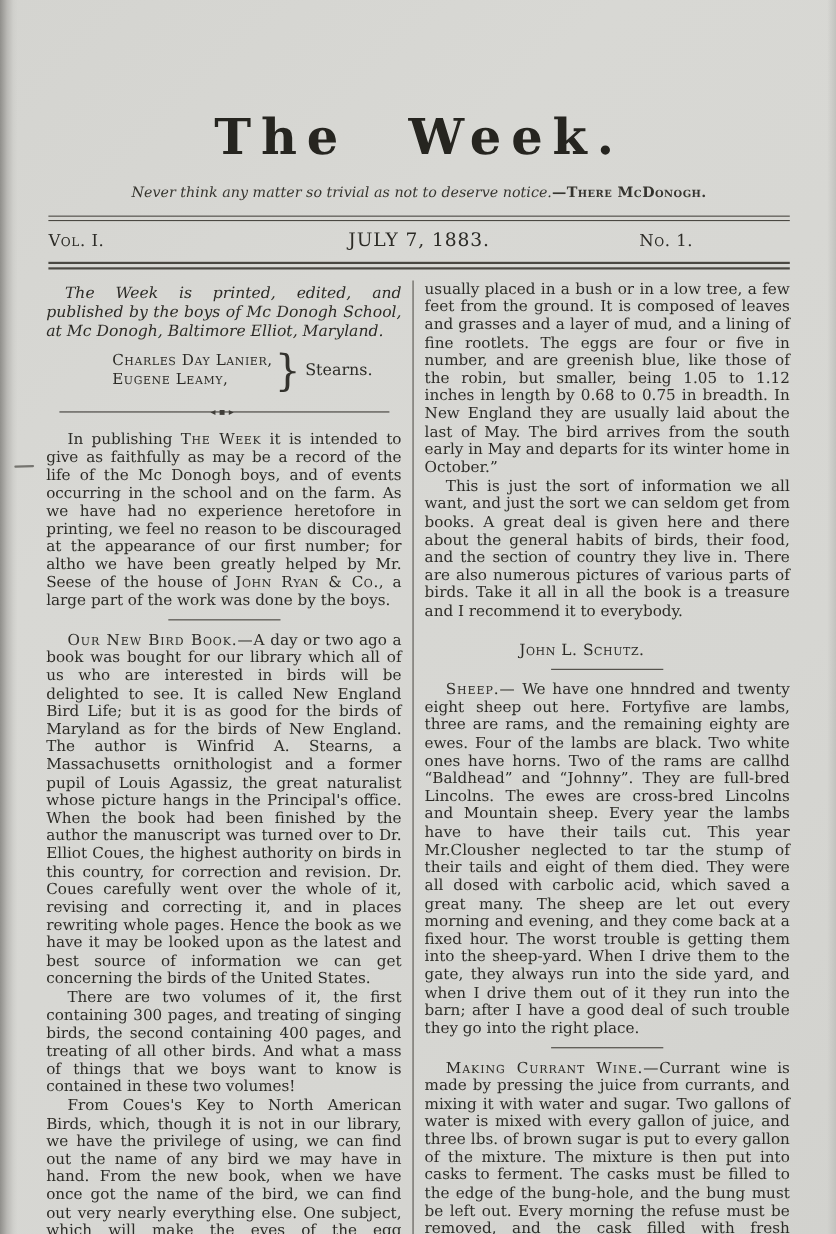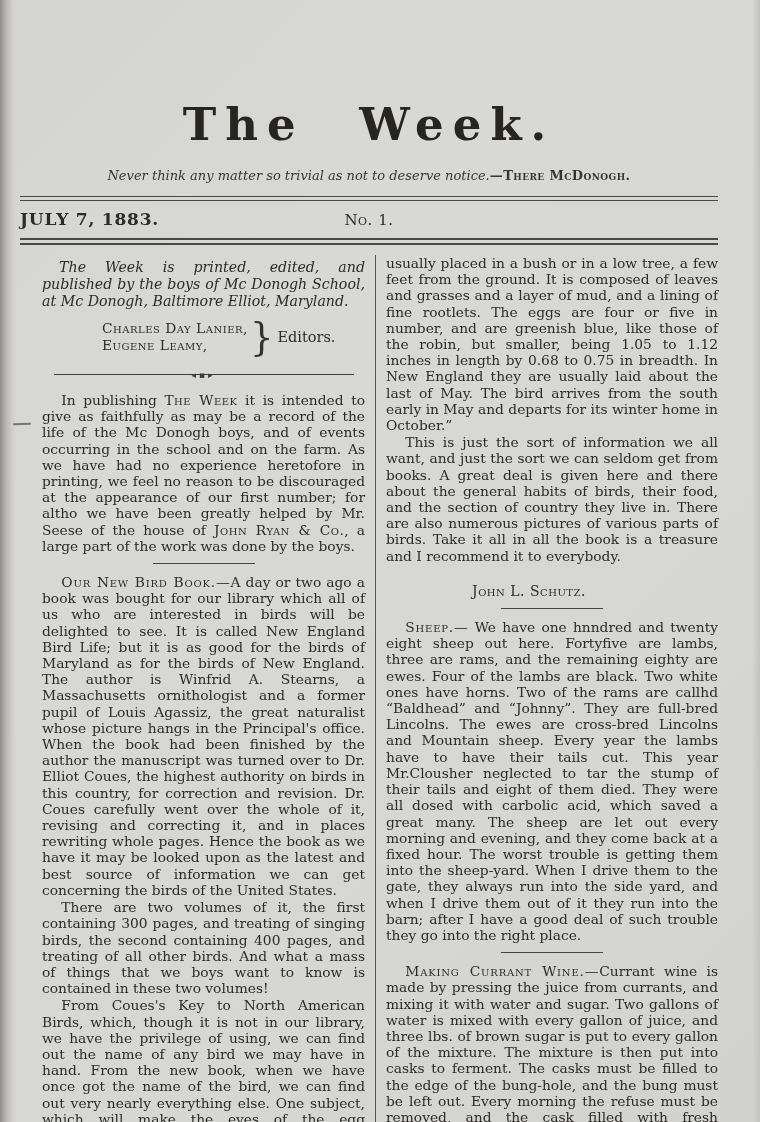--- a/index.html
+++ b/index.html
@@ -21,21 +21,21 @@
   .right-edge {
     position:absolute; right:0; top:0; bottom:0; width:8px;
     background:linear-gradient(to left,#c2c2be 0%,rgba(214,214,210,0) 100%);
     pointer-events:none;
   }
   .margin-mark {
     position:absolute; left:13px; top:423px; width:18px; height:2px;
     background:#75746f; border-radius:1px; transform:rotate(-2deg);
   }
   
-  .masthead { padding:98px 42px 0 20px; }
+  .masthead { padding:98px 42px 0 44px; }
   .pub-title {
     margin:0; text-align:center;
     font-size:45px; font-weight:bold; letter-spacing:9px; word-spacing:30px;
     color:#262520;
   }
   .motto {
     margin:17px 0 0 0; text-align:center;
     font-size:13px; font-style:italic; color:#36352f;
   }
   .motto-attr { font-style:normal; font-variant:small-caps; font-weight:600; letter-spacing:.4px; }
@@ -44,21 +44,21 @@
     margin-top:13px;
   }
   .rule-double.thick {
     border-top-width:2px; border-bottom-width:2px; height:3px; margin-top:9px;
   }
   .issue-line {
     display:flex; align-items:baseline; margin-top:8px;
   }
   .issue-line .cell { width:33.33%; }
   .vol { font-variant:small-caps; font-size:15px; letter-spacing:.5px; }
-  .date { font-size:17px; letter-spacing:.8px;font-weight:bold; }
+  .date { text-align:center; font-size:17px; letter-spacing:.8px; }
   .num { text-align:center; font-variant:small-caps; font-size:15px; letter-spacing:.5px; }
   
   .columns {
     display:flex; padding:10px 42px 0 42px; align-items:stretch;
   }
   .col { font-size:13.8px; line-height:16.2px; text-align:justify; }
   .col-left  { width:333px; padding-right:10px; box-sizing:border-box; }
   .vrule { width:1px; background:#57544e; }
   .col-right { flex:1; padding-left:10px; box-sizing:border-box; }
   .body-p { margin:0 0 1px 0; }
@@ -94,38 +94,39 @@
 <div class="page">
   <div class="left-edge"></div>
   <div class="right-edge"></div>
   <div class="margin-mark"></div>
 
   <header class="masthead">
     <h1 class="pub-title">The Week.</h1>
     <p class="motto"><span class="motto-text">Never think any matter so trivial as not to deserve notice.</span><span class="motto-attr">—There McDonogh.</span></p>
     <div class="rule-double"></div>
     <div class="issue-line">
+      <span class="cell vol">Vol. I.</span>
       <span class="cell date">JULY 7, 1883.</span>
       <span class="cell num">No. 1.</span>
     </div>
     <div class="rule-double thick"></div>
   </header>
 
   <div class="columns">
 
     <div class="col col-left">
       <p class="imprint">The Week is printed, edited, and published by the boys of Mc Donogh School, at Mc Donogh, Baltimore Elliot, Maryland.</p>
 
       <div class="editors">
         <div class="names">
           <div class="sc">Charles Day Lanier,</div>
           <div class="sc">Eugene Leamy,</div>
         </div>
         <div class="brace">}</div>
-        <div class="editors-label">Editors.</div>
+        <div class="editors-label">Stearns.</div>
       </div>
 
       <div class="orn-divider">
           <span class="orn">◂▪▸</span>
         </div>
 
       <p class="body-p indent"><span>In publishing </span><span class="sc">The Week</span><span> it is intended to give as faithfully as may be a record of the life of the Mc Donogh boys, and of events occurring in the school and on the farm.  As we have had no experience heretofore in printing, we feel no reason to be discouraged at the appearance of our first number; for altho we have been greatly helped by Mr. Seese of the house of </span><span class="sc">John Ryan &amp; Co.</span><span>, a large part of the work was done by the boys.</span></p>
 
       <div class="sect-rule"></div>
 

